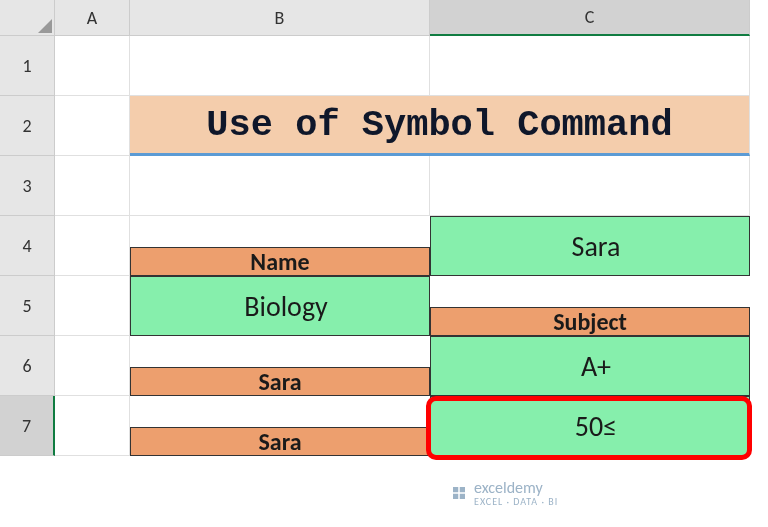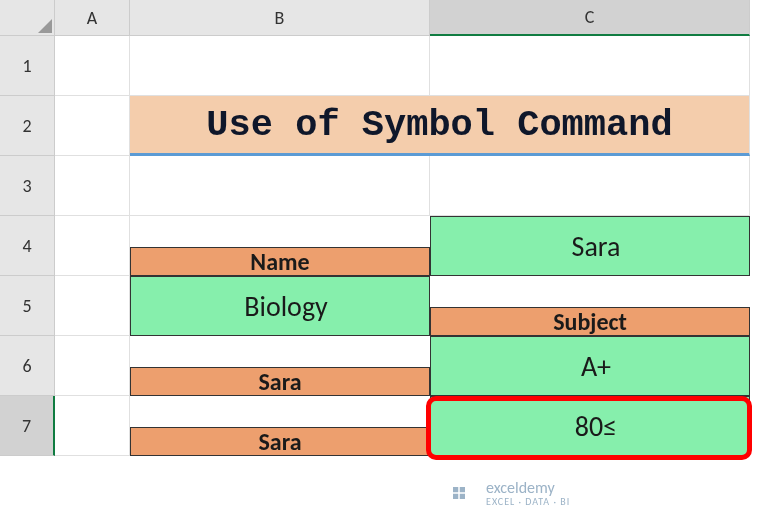--- a/index.html
+++ b/index.html
@@ -133,21 +133,20 @@
     .watermark-sub {
       font-size: 10px;
       letter-spacing: 1px;
       color: #9cb3c7;
       display: block;
       margin-top: -2px;
     }
     .watermark-text {
       display: flex;
       flex-direction: column;
-      margin-left: 12px;
     }
   </style>
 </head>
 <body>
 
 <div class="spreadsheet">
 
   <div class="corner-cell"></div>
   <div class="col-header">A</div>
   <div class="col-header">B</div>
@@ -178,21 +177,21 @@
   <div class="cell label-cell">Subject</div>
 
   <div class="row-header">6</div>
   <div class="cell"></div>
   <div class="cell label-cell">Sara</div>
   <div class="cell data-cell">A+</div>
 
   <div class="row-header selected">7</div>
   <div class="cell"></div>
   <div class="cell label-cell">Sara</div>
-  <div class="cell data-cell">80≤</div>
+  <div class="cell data-cell">50≤</div>
 </div>
 
 <div class="highlight-box highlight-c7"></div>
 
 <div class="watermark">
   <svg class="watermark-icon" viewBox="0 0 24 24" fill="#9cb3c7">
     <rect x="4" y="4" width="7" height="7"></rect>
     <rect x="13" y="4" width="7" height="7"></rect>
     <rect x="4" y="13" width="7" height="7"></rect>
     <rect x="13" y="13" width="7" height="7"></rect>

